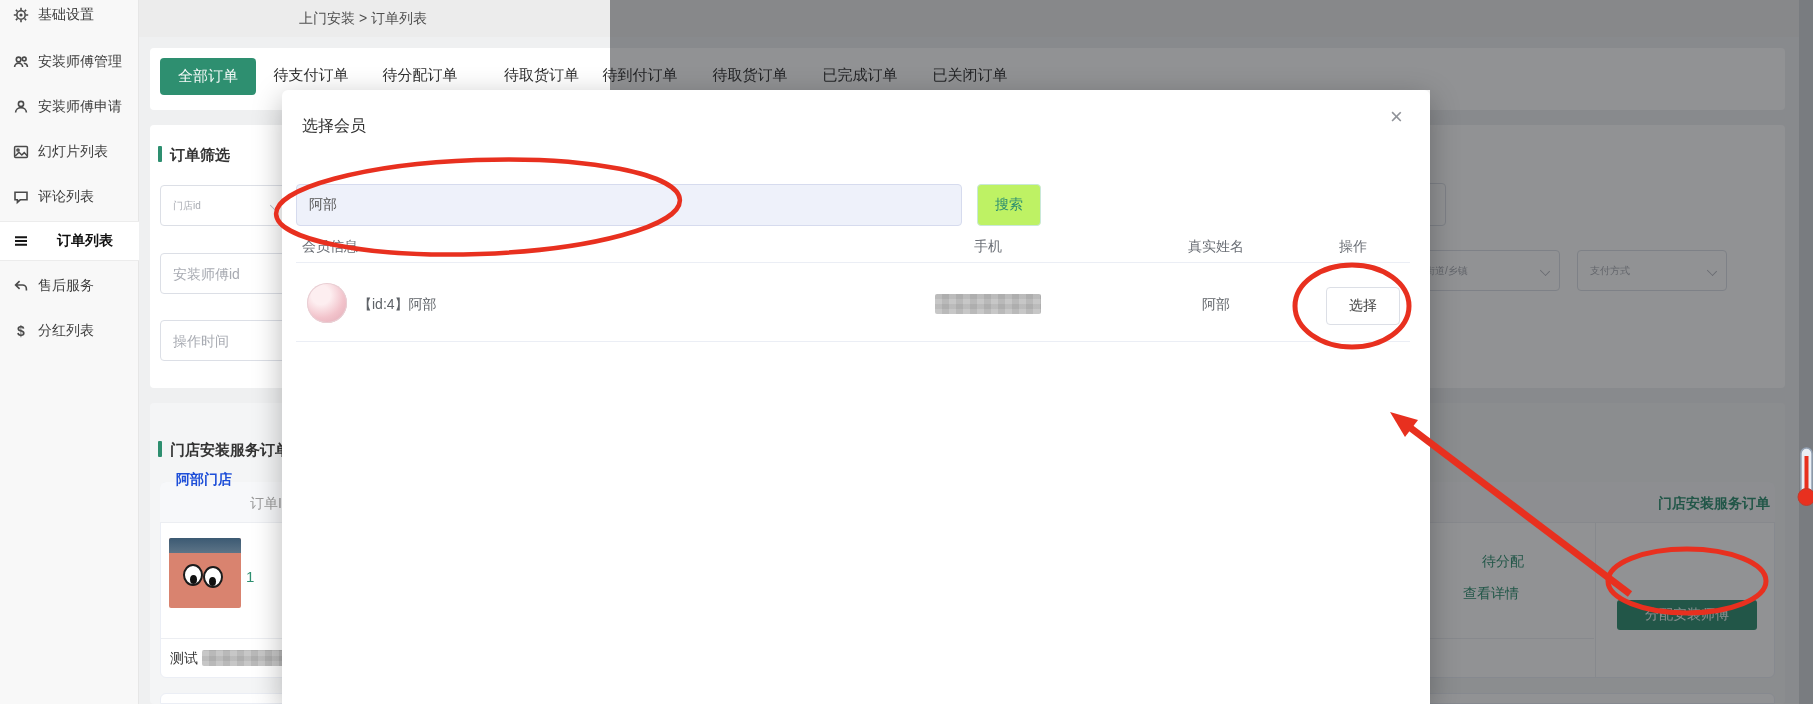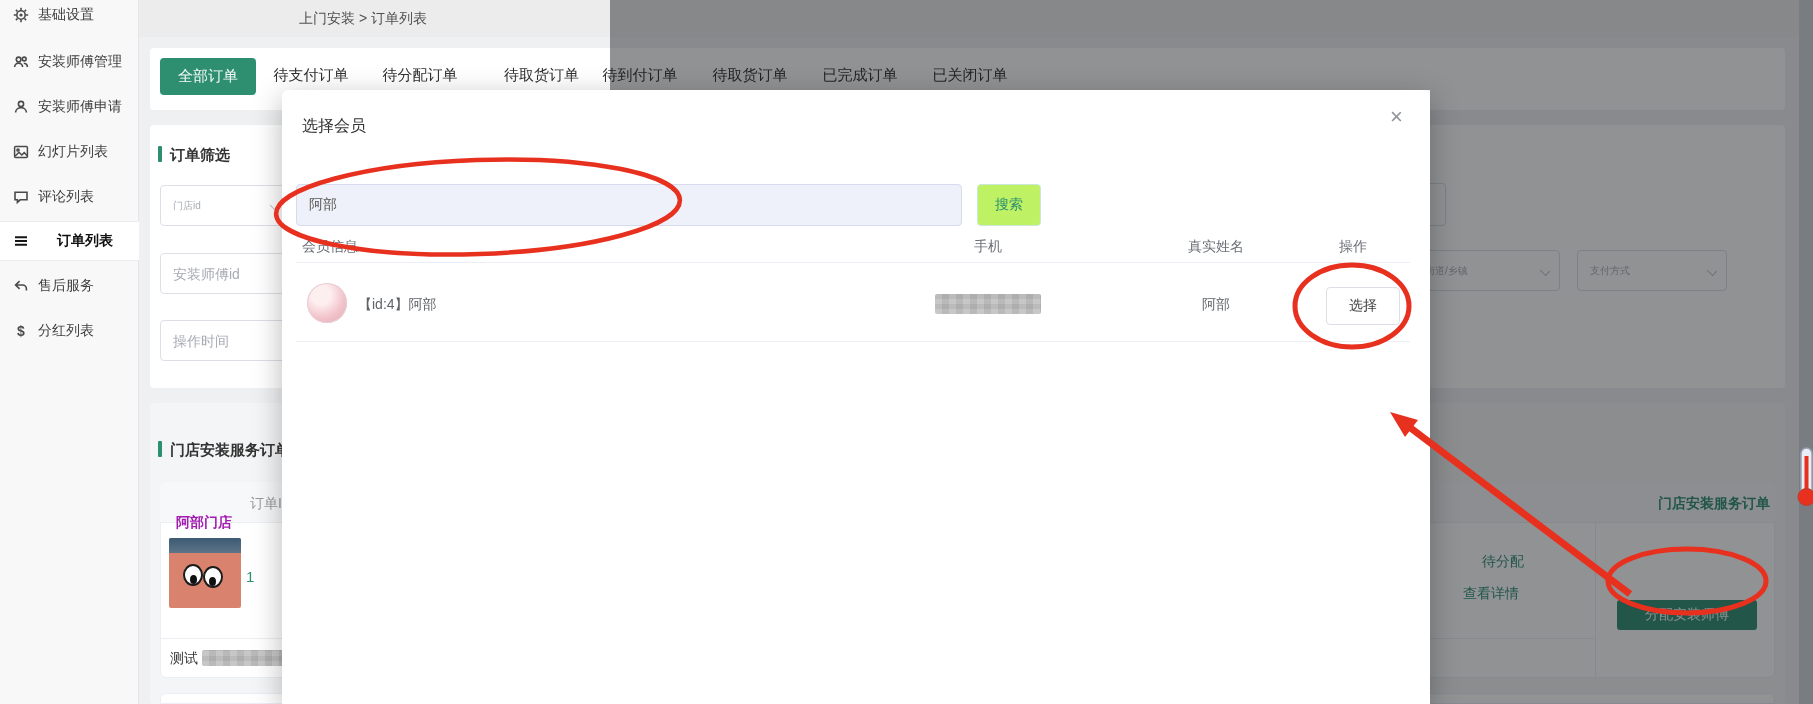--- a/index.html
+++ b/index.html
@@ -167,21 +167,21 @@
     <span>支付方式</span>
     <i class="caret"></i>
   </div>
 
   <div class="order-outer"></div>
   <div class="sec-bar" style="left:158px;top:441px;"></div>
   <div class="sec-title" style="left:170px;top:441px;">门店安装服务订单</div>
 
   <div class="order-card"></div>
   <div class="order-head"></div>
-  <div class="abs" style="left:176px;top:514px;font-size:14px;font-weight:bold;color:#a21caf;z-index:1;">阿部门店</div>
+  <div class="abs" style="left:176px;top:471px;font-size:14px;font-weight:bold;color:#1d4ed8;z-index:1;">阿部门店</div>
   <div class="abs" style="left:250px;top:495px;font-size:14px;color:#9a9a9a;z-index:1;">订单ID</div>
   <div class="abs teal" style="left:1640px;top:495px;width:130px;font-size:14px;font-weight:bold;text-align:right;z-index:1;">门店安装服务订单</div>
 
   <div class="patrick">
     <div class="sky"></div>
     <div class="eye" style="left:14px;top:26px;">
         <div class="pupil" style="left:5px;top:9px;"></div>
       </div>
     <div class="eye" style="left:34px;top:28px;">
         <div class="pupil" style="left:4px;top:9px;"></div>

